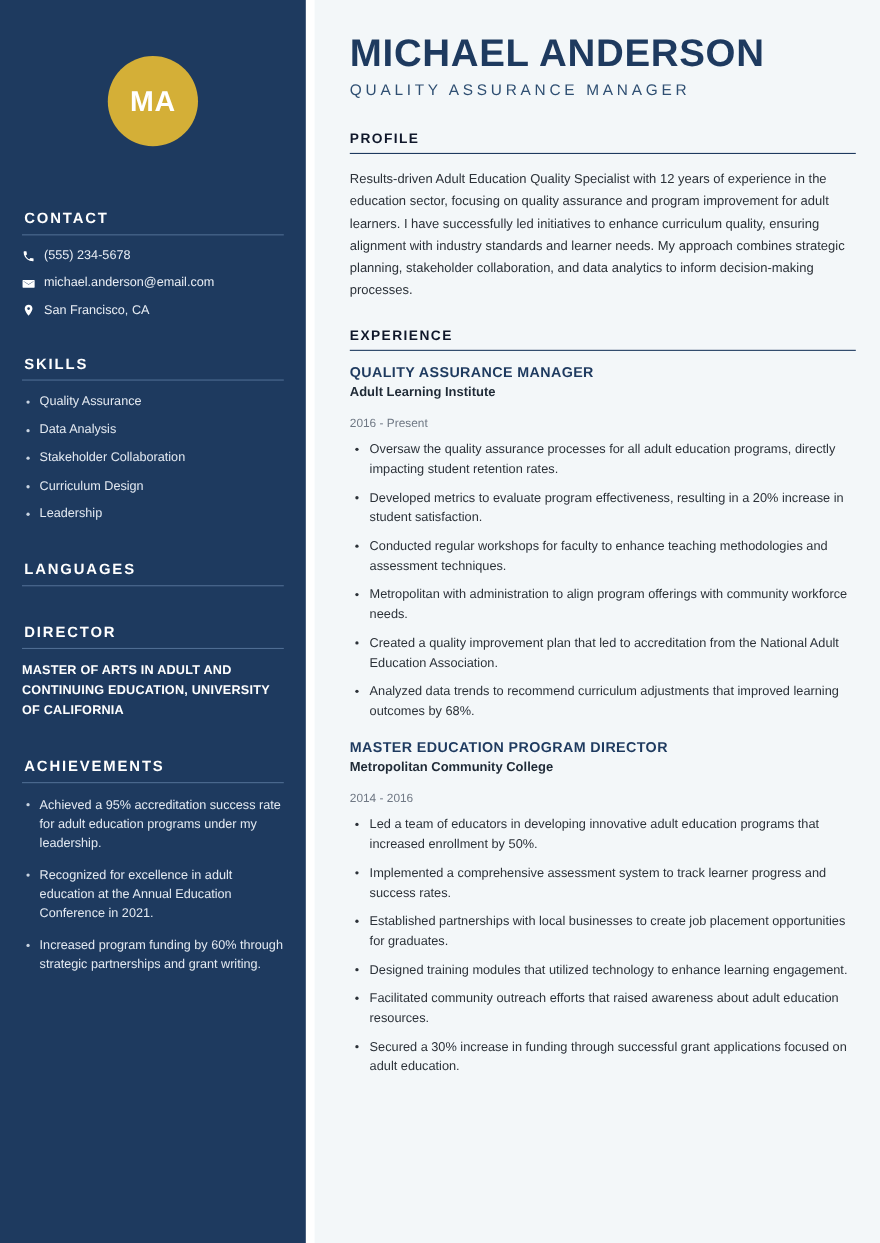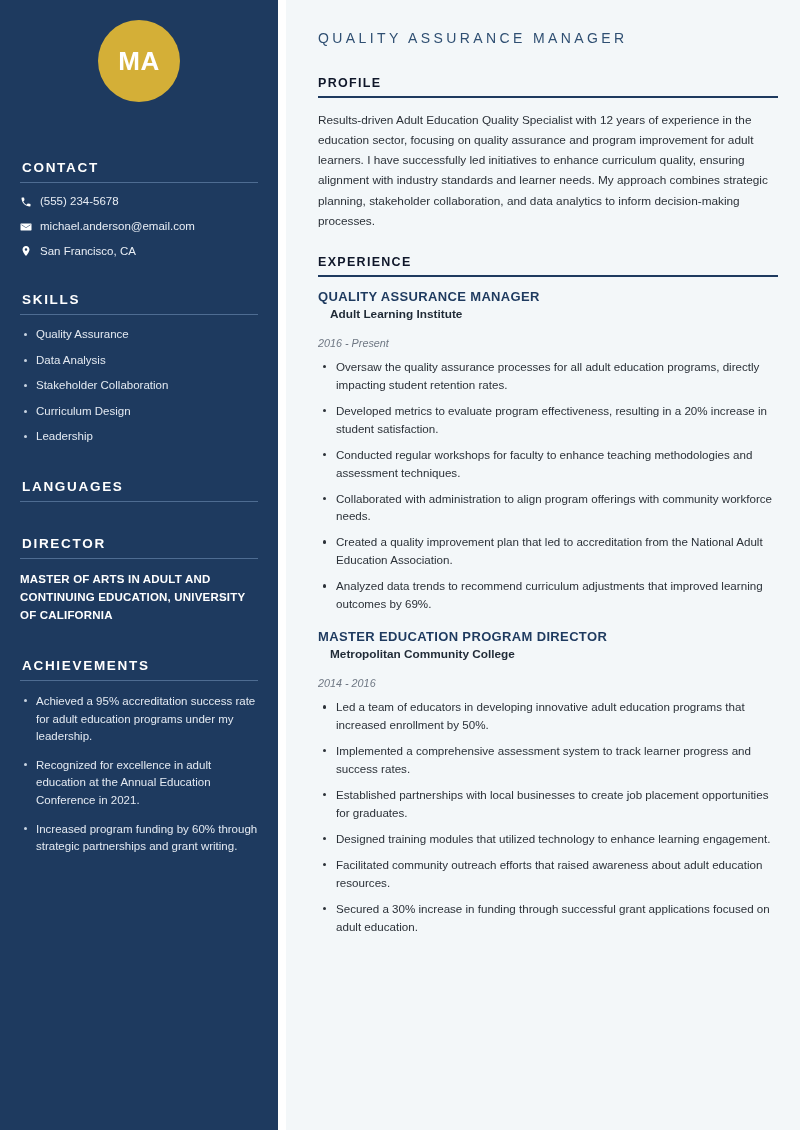--- a/index.html
+++ b/index.html
@@ -25,21 +25,21 @@
     width: 278px;
     flex: 0 0 278px;
     background: #1e3a5f;
     box-sizing: border-box;
     padding: 0 20px;
     color: #ffffff;
   }
   .avatar-wrap {
     display: flex;
     justify-content: center;
-    padding-top: 20px;
+    padding-top: 51px;
     padding-bottom: 10px;
   }
   .avatar {
     width: 82px;
     height: 82px;
     border-radius: 50%;
     background: #d4af37;
     color: #ffffff;
     display: flex;
     align-items: center;
@@ -169,25 +169,24 @@
     font-size: 13px;
     font-weight: bold;
     color: #1e3a5f;
     letter-spacing: 0.35px;
     margin: 0 0 3px 0;
   }
   .exp-company {
     font-size: 11.8px;
     font-weight: bold;
     color: #1f2a36;
-    margin: 0 0 3px 12px;
+    margin: 0 0 3px 0;
   }
   .exp-dates {
     font-size: 10.8px;
-    font-style: italic;
     color: #6f7884;
     margin: 16px 0 9px 0;
   }
   .exp-bullets { margin: 0; padding: 0; list-style: none; }
   .exp-bullets li {
     position: relative;
     padding-left: 18px;
     font-size: 11.6px;
     color: #2b3138;
     line-height: 1.55;
@@ -276,43 +275,44 @@
         <li>Achieved a 95% accreditation success rate for adult education programs under my leadership.</li>
         <li>Recognized for excellence in adult education at the Annual Education Conference in 2021.</li>
         <li>Increased program funding by 60% through strategic partnerships and grant writing.</li>
       </ul>
     </section>
 
   </aside>
 
   <main class="main">
 
+    <h1 class="name">MICHAEL ANDERSON</h1>
     <div class="job-subtitle">QUALITY ASSURANCE MANAGER</div>
 
     <section class="main-section">
       <h2 class="main-heading">PROFILE</h2>
       <div class="main-rule"></div>
       <p class="profile-text">Results-driven Adult Education Quality Specialist with 12 years of experience in the education sector, focusing on quality assurance and program improvement for adult learners. I have successfully led initiatives to enhance curriculum quality, ensuring alignment with industry standards and learner needs. My approach combines strategic planning, stakeholder collaboration, and data analytics to inform decision-making processes.</p>
     </section>
 
     <section class="main-section">
       <h2 class="main-heading">EXPERIENCE</h2>
       <div class="main-rule"></div>
 
       <div class="exp-entry">
         <h3 class="exp-title">QUALITY ASSURANCE MANAGER</h3>
         <div class="exp-company">Adult Learning Institute</div>
         <div class="exp-dates">2016 - Present</div>
         <ul class="exp-bullets">
           <li>Oversaw the quality assurance processes for all adult education programs, directly impacting student retention rates.</li>
           <li>Developed metrics to evaluate program effectiveness, resulting in a 20% increase in student satisfaction.</li>
           <li>Conducted regular workshops for faculty to enhance teaching methodologies and assessment techniques.</li>
-          <li>Collaborated with administration to align program offerings with community workforce needs.</li>
+          <li>Metropolitan with administration to align program offerings with community workforce needs.</li>
           <li>Created a quality improvement plan that led to accreditation from the National Adult Education Association.</li>
-          <li>Analyzed data trends to recommend curriculum adjustments that improved learning outcomes by 69%.</li>
+          <li>Analyzed data trends to recommend curriculum adjustments that improved learning outcomes by 68%.</li>
         </ul>
       </div>
 
       <div class="exp-entry">
         <h3 class="exp-title">MASTER EDUCATION PROGRAM DIRECTOR</h3>
         <div class="exp-company">Metropolitan Community College</div>
         <div class="exp-dates">2014 - 2016</div>
         <ul class="exp-bullets">
           <li>Led a team of educators in developing innovative adult education programs that increased enrollment by 50%.</li>
           <li>Implemented a comprehensive assessment system to track learner progress and success rates.</li>

